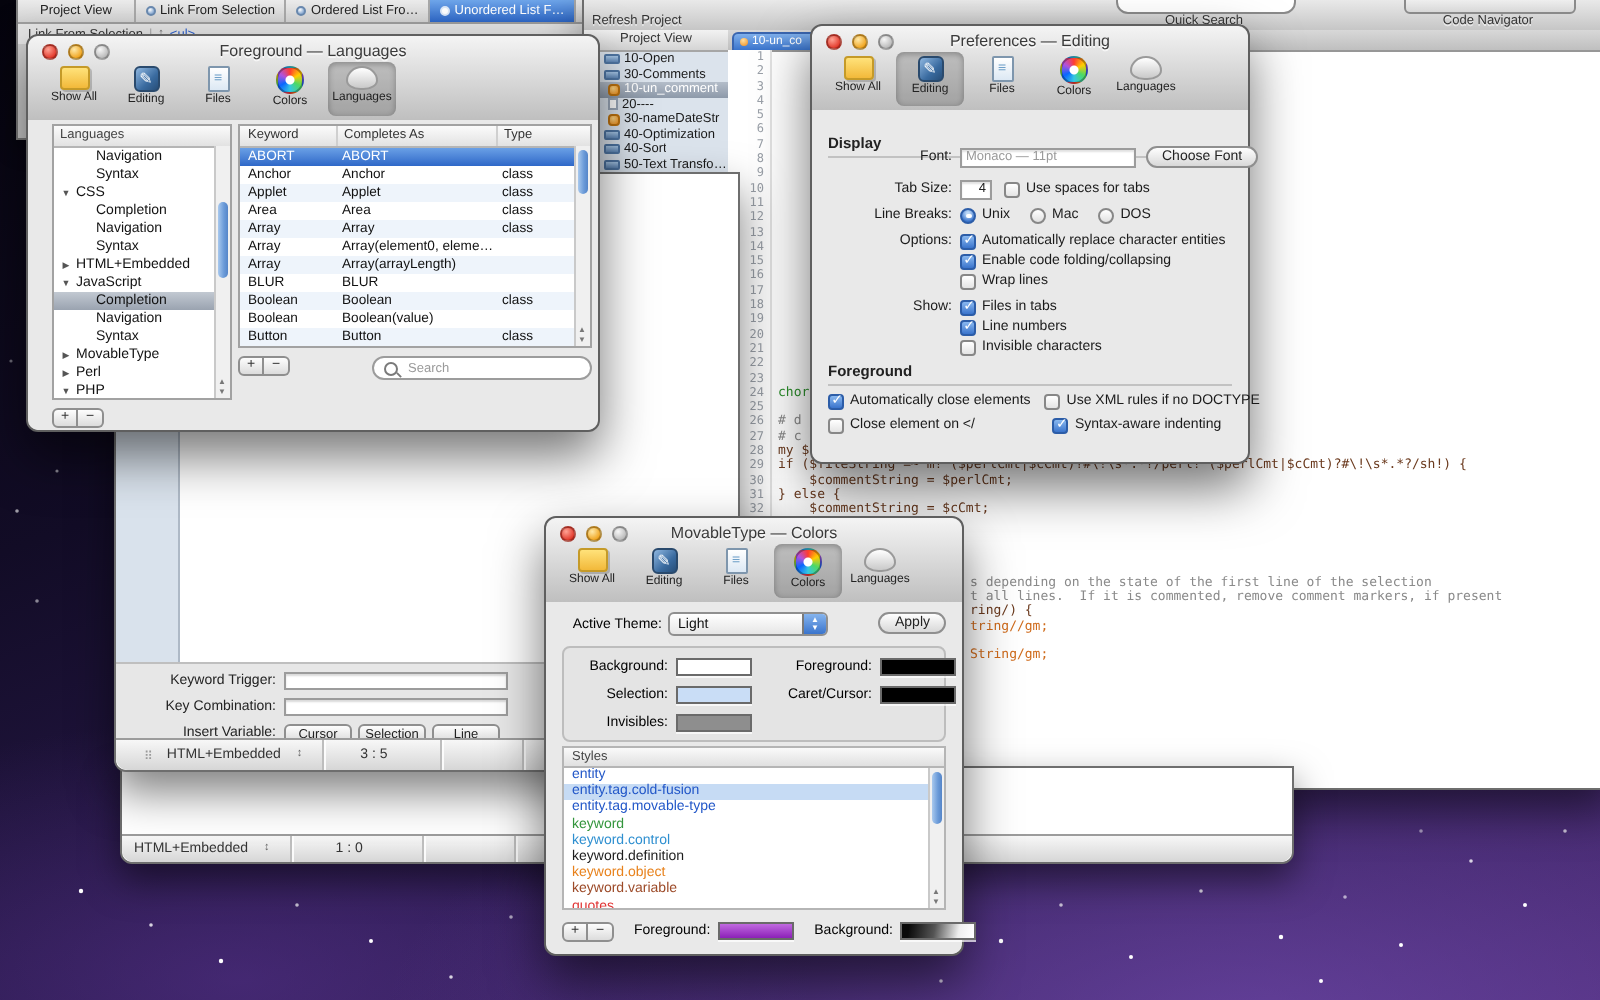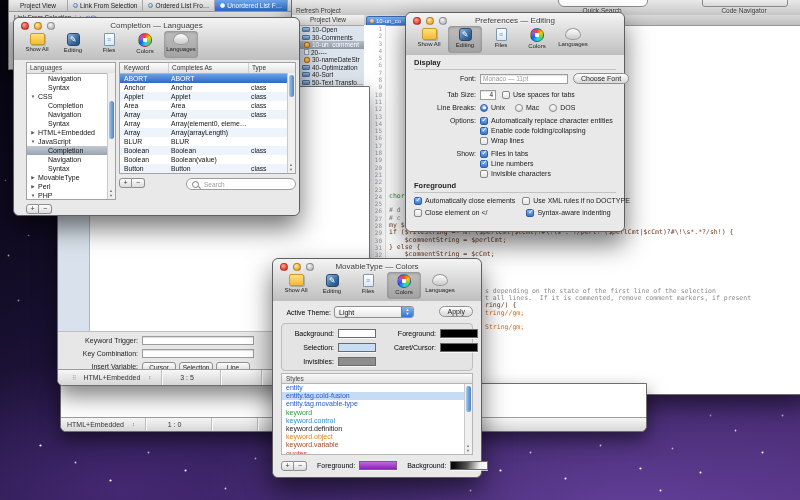--- a/index.html
+++ b/index.html
@@ -385,21 +385,21 @@
     </div>
   </div>
 
   <div id="winD" class="win pwin">
     <div class="phead">
       <div class="lights">
         <span class="light l-red"></span>
         <span class="light l-yellow"></span>
         <span class="light l-gray"></span>
       </div>
-      <div class="ptitle">Completion — Languages</div>
+      <div class="ptitle">Foreground — Languages</div>
       <div class="ptools">
         <div class="pitem">
             <div class="picon ic-showall"></div>
             <span class="plbl">Show All</span>
           </div>
         <div class="pitem">
             <div class="picon ic-edit">✎</div>
             <span class="plbl">Editing</span>
           </div>
         <div class="pitem">
@@ -588,21 +588,21 @@
             <div class="picon ic-colors"></div>
             <span class="plbl">Colors</span>
           </div>
         <div class="pitem">
             <div class="picon ic-lang"></div>
             <span class="plbl">Languages</span>
           </div>
       </div>
     </div>
     <div class="pbody">
-      <div class="sechead" style="top:3px">Display</div>
+      <div class="sechead" style="top:12px">Display</div>
       <div class="erow" style="top:18px">
         <span class="elbl">Font:</span>
         <input class="efield" style="width: 88px; color: rgb(154, 154, 154);" value="Monaco — 11pt">
         <span class="capsule" style="margin-left:5px">Choose Font</span>
       </div>
       <div class="erow" style="top:34px">
         <span class="elbl">Tab Size:</span>
         <input class="efield" style="width: 16px; text-align: right; color: rgb(34, 34, 34);" value="4">
         <span class="cgrp" style="margin-left:6px">
             <span class="cb"></span>

